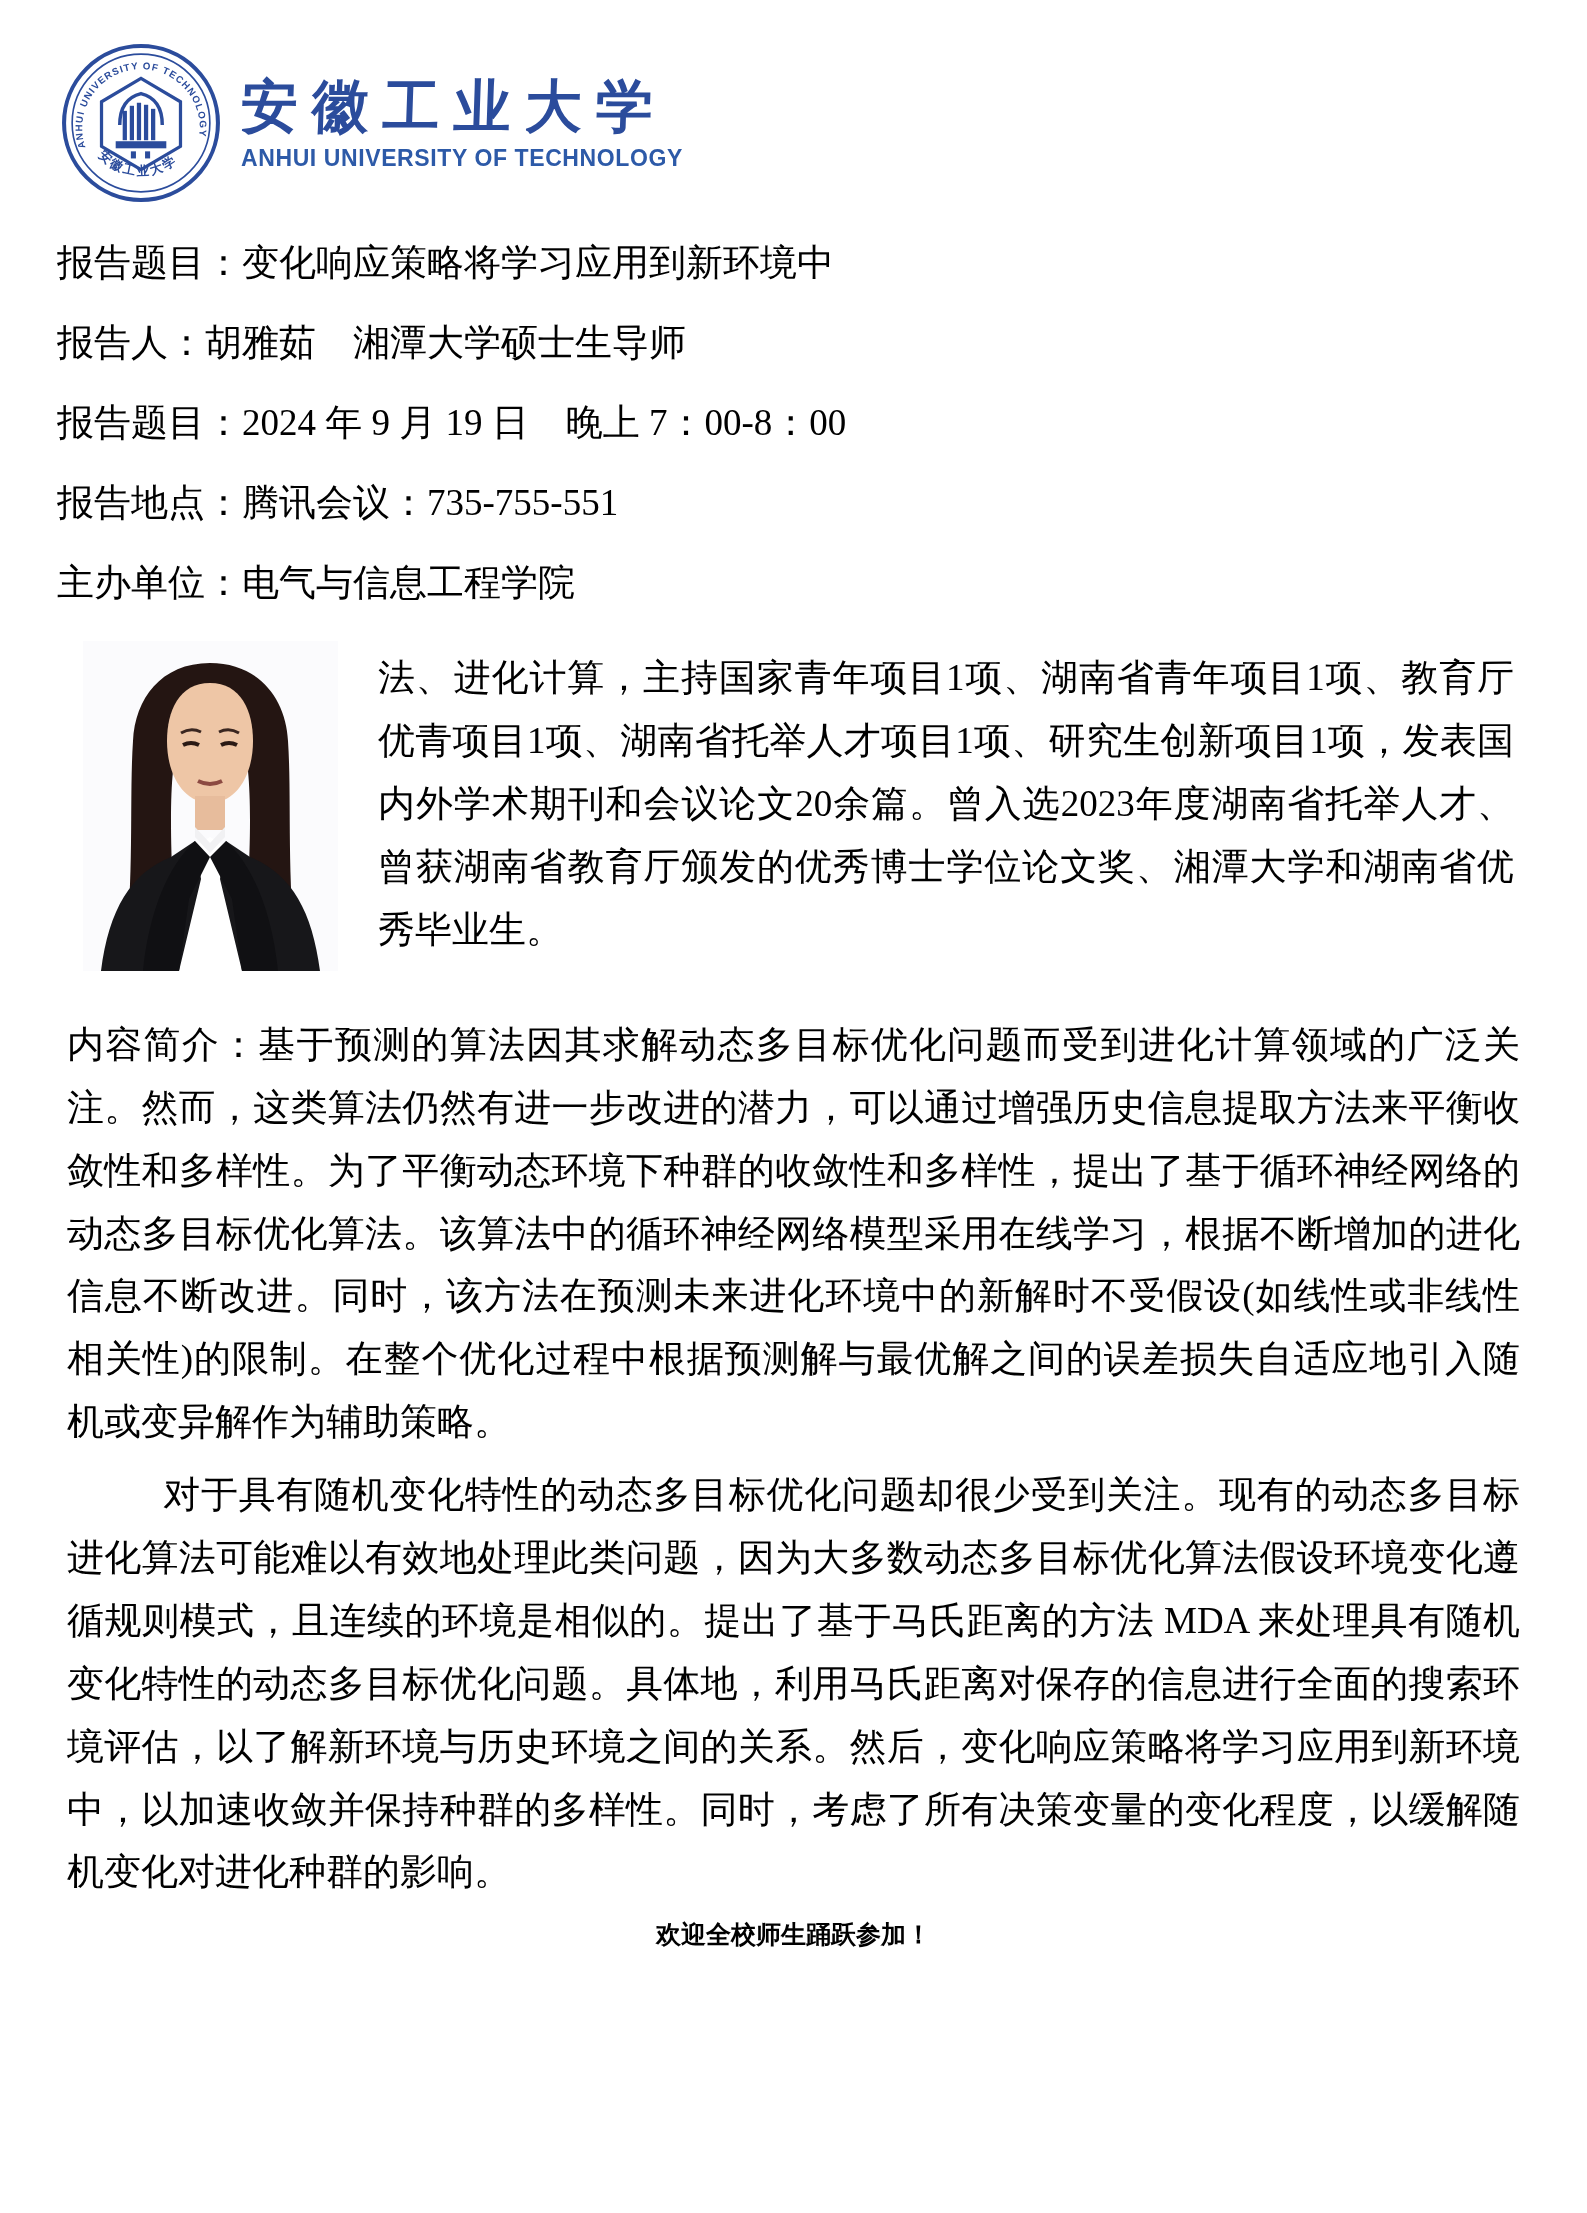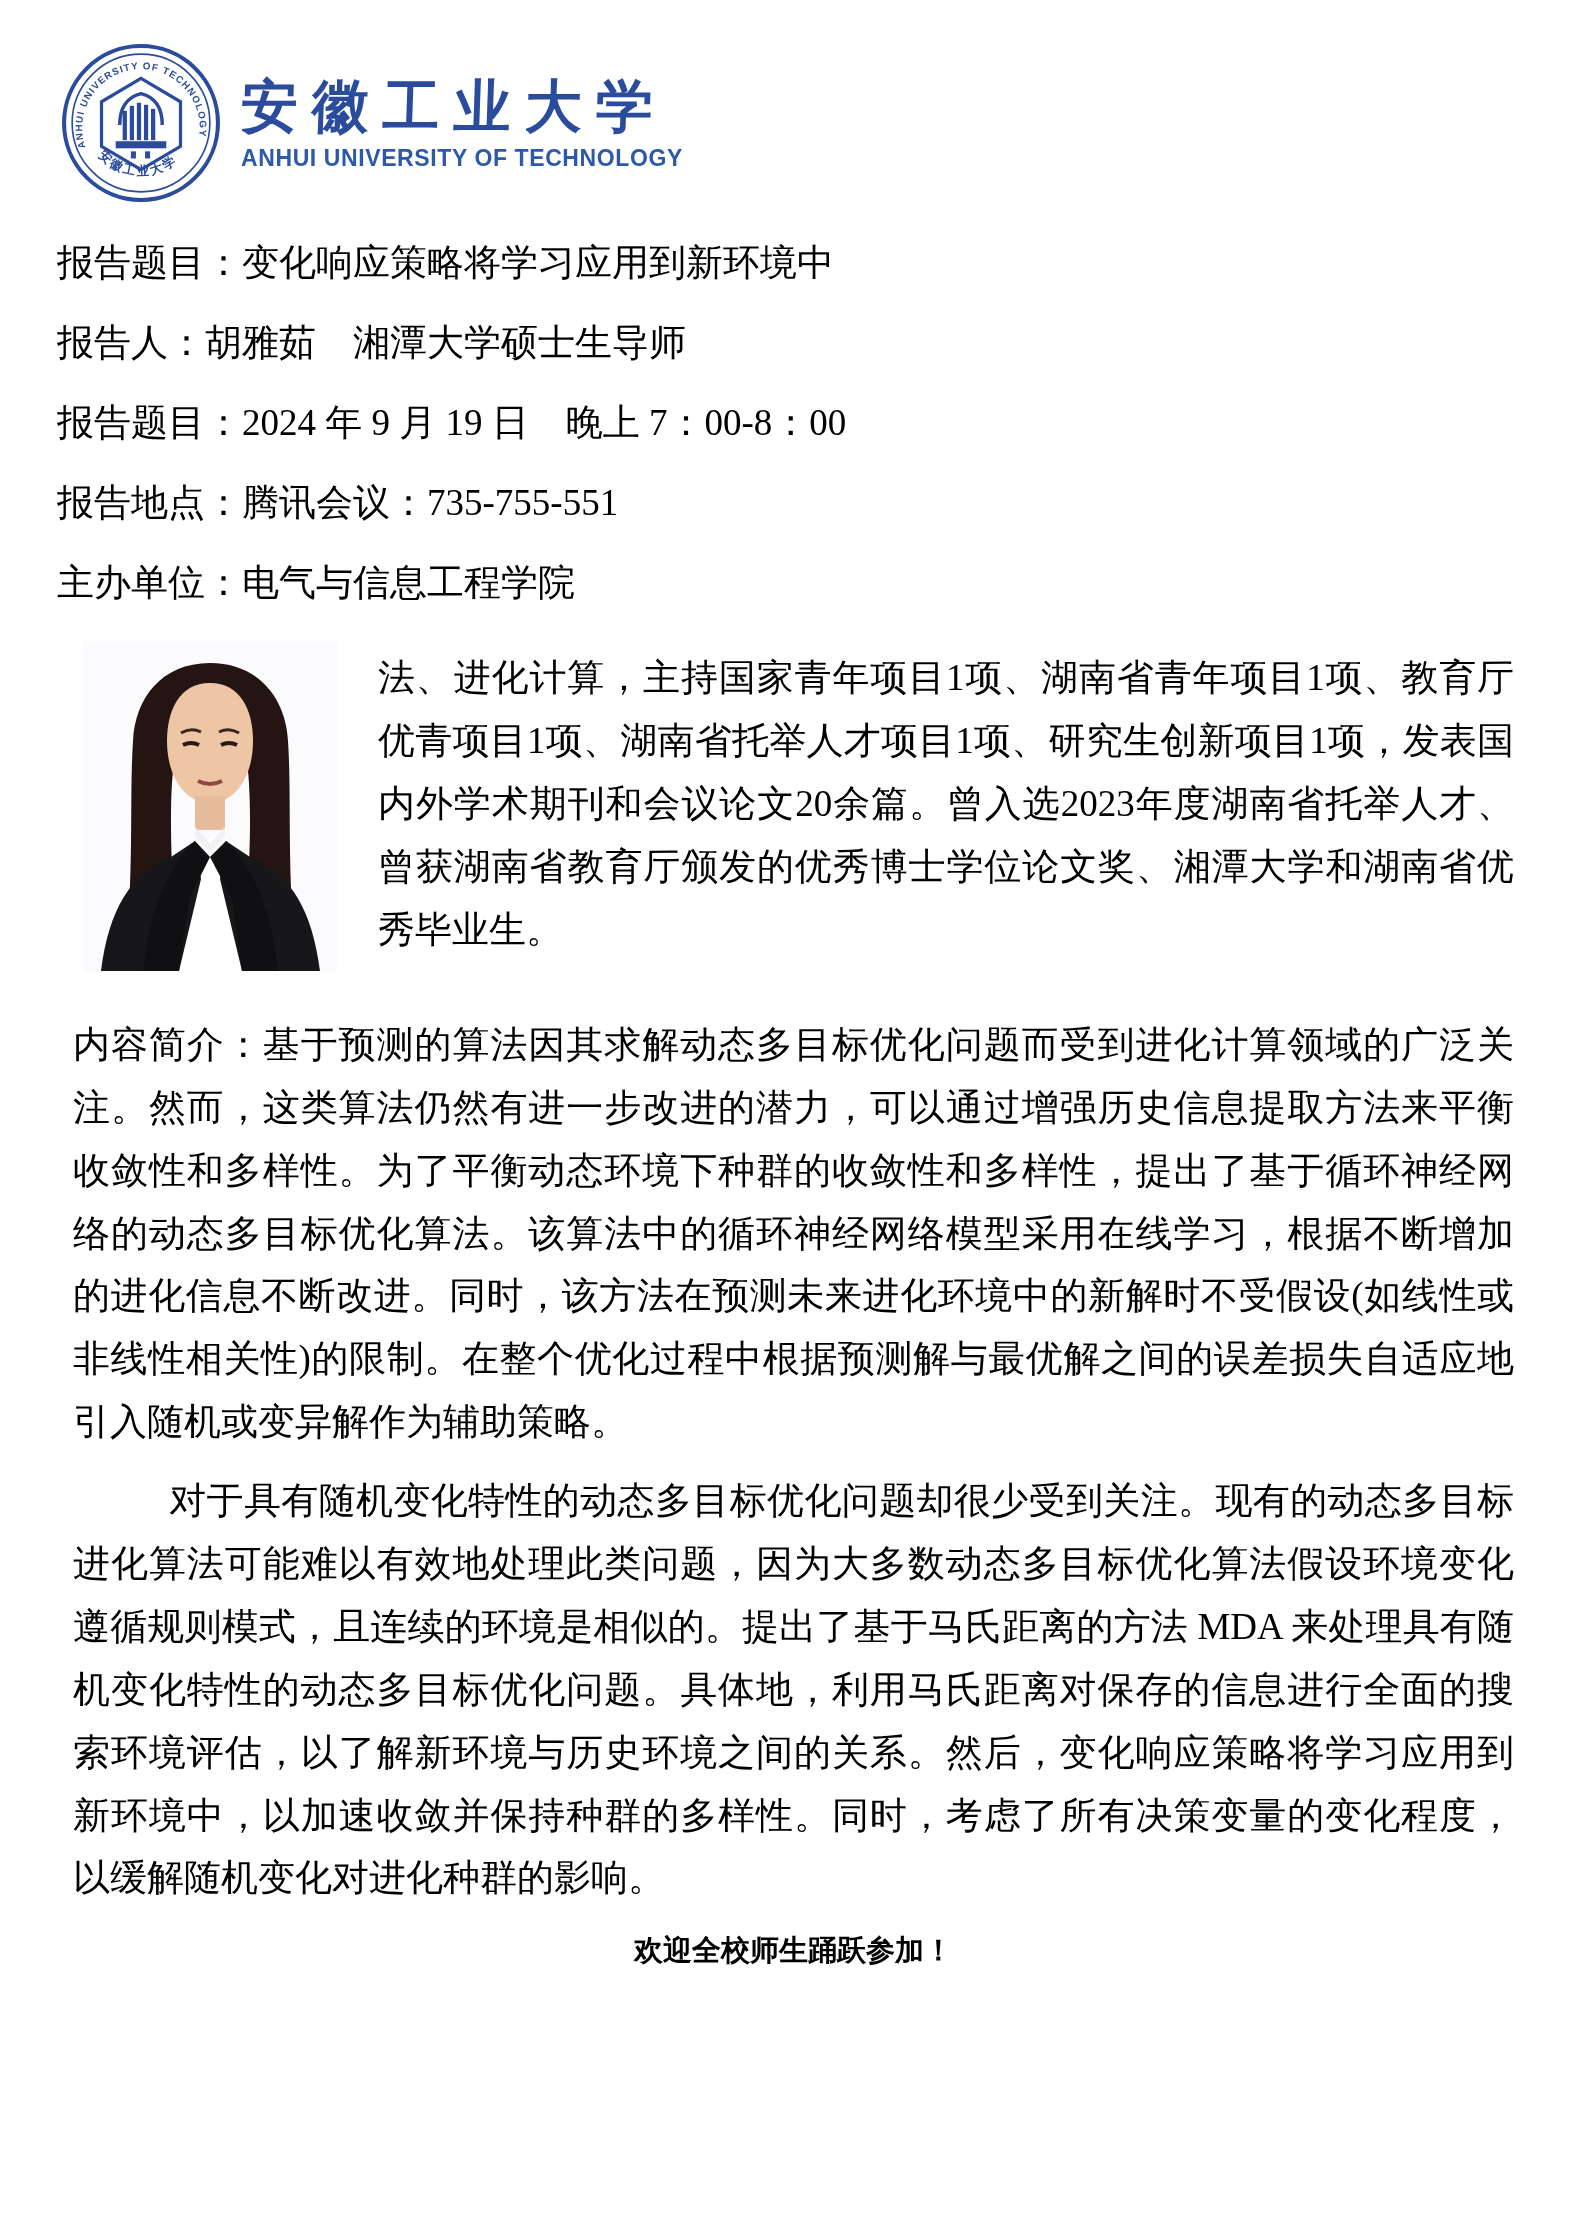--- a/index.html
+++ b/index.html
@@ -33,26 +33,26 @@
   .info { margin-top:2px; }
   .info-item { font-size:37px; line-height:1.7; margin:0 0 17px 0; white-space:nowrap; }
   
   .bio-first { font-size:37px; line-height:1.7; text-align:justify; }
   .bio-flow { margin-top:4px; overflow:hidden; }
   .photo { float:left; width:255px; height:330px; margin:10px 40px 0 26px; }
   .photo svg { display:block; }
   .bio-rest { font-size:37px; line-height:1.7; text-align:justify; margin:16px; }
   
   .abstract { margin-top:36px; }
-  .abstract p { margin:16px; font-size:37px; line-height:1.7; text-align:justify; }
+  .abstract p { margin:10px; font-size:37px; line-height:1.7; text-align:justify; }
   .abstract p.p2 { text-indent:2.6em; }
   
   .footer {
     margin-top:10px; text-align:center;
-    font-size:29px; font-weight:bold; line-height:1.7;
+    font-size:25px; font-weight:bold; line-height:1.7;
   }
 </style>
 </head>
 <body>
 
 <div class="page">
 
   <div class="header">
     <div class="seal">
       <svg width="168" height="162" viewBox="0 0 160 160">

